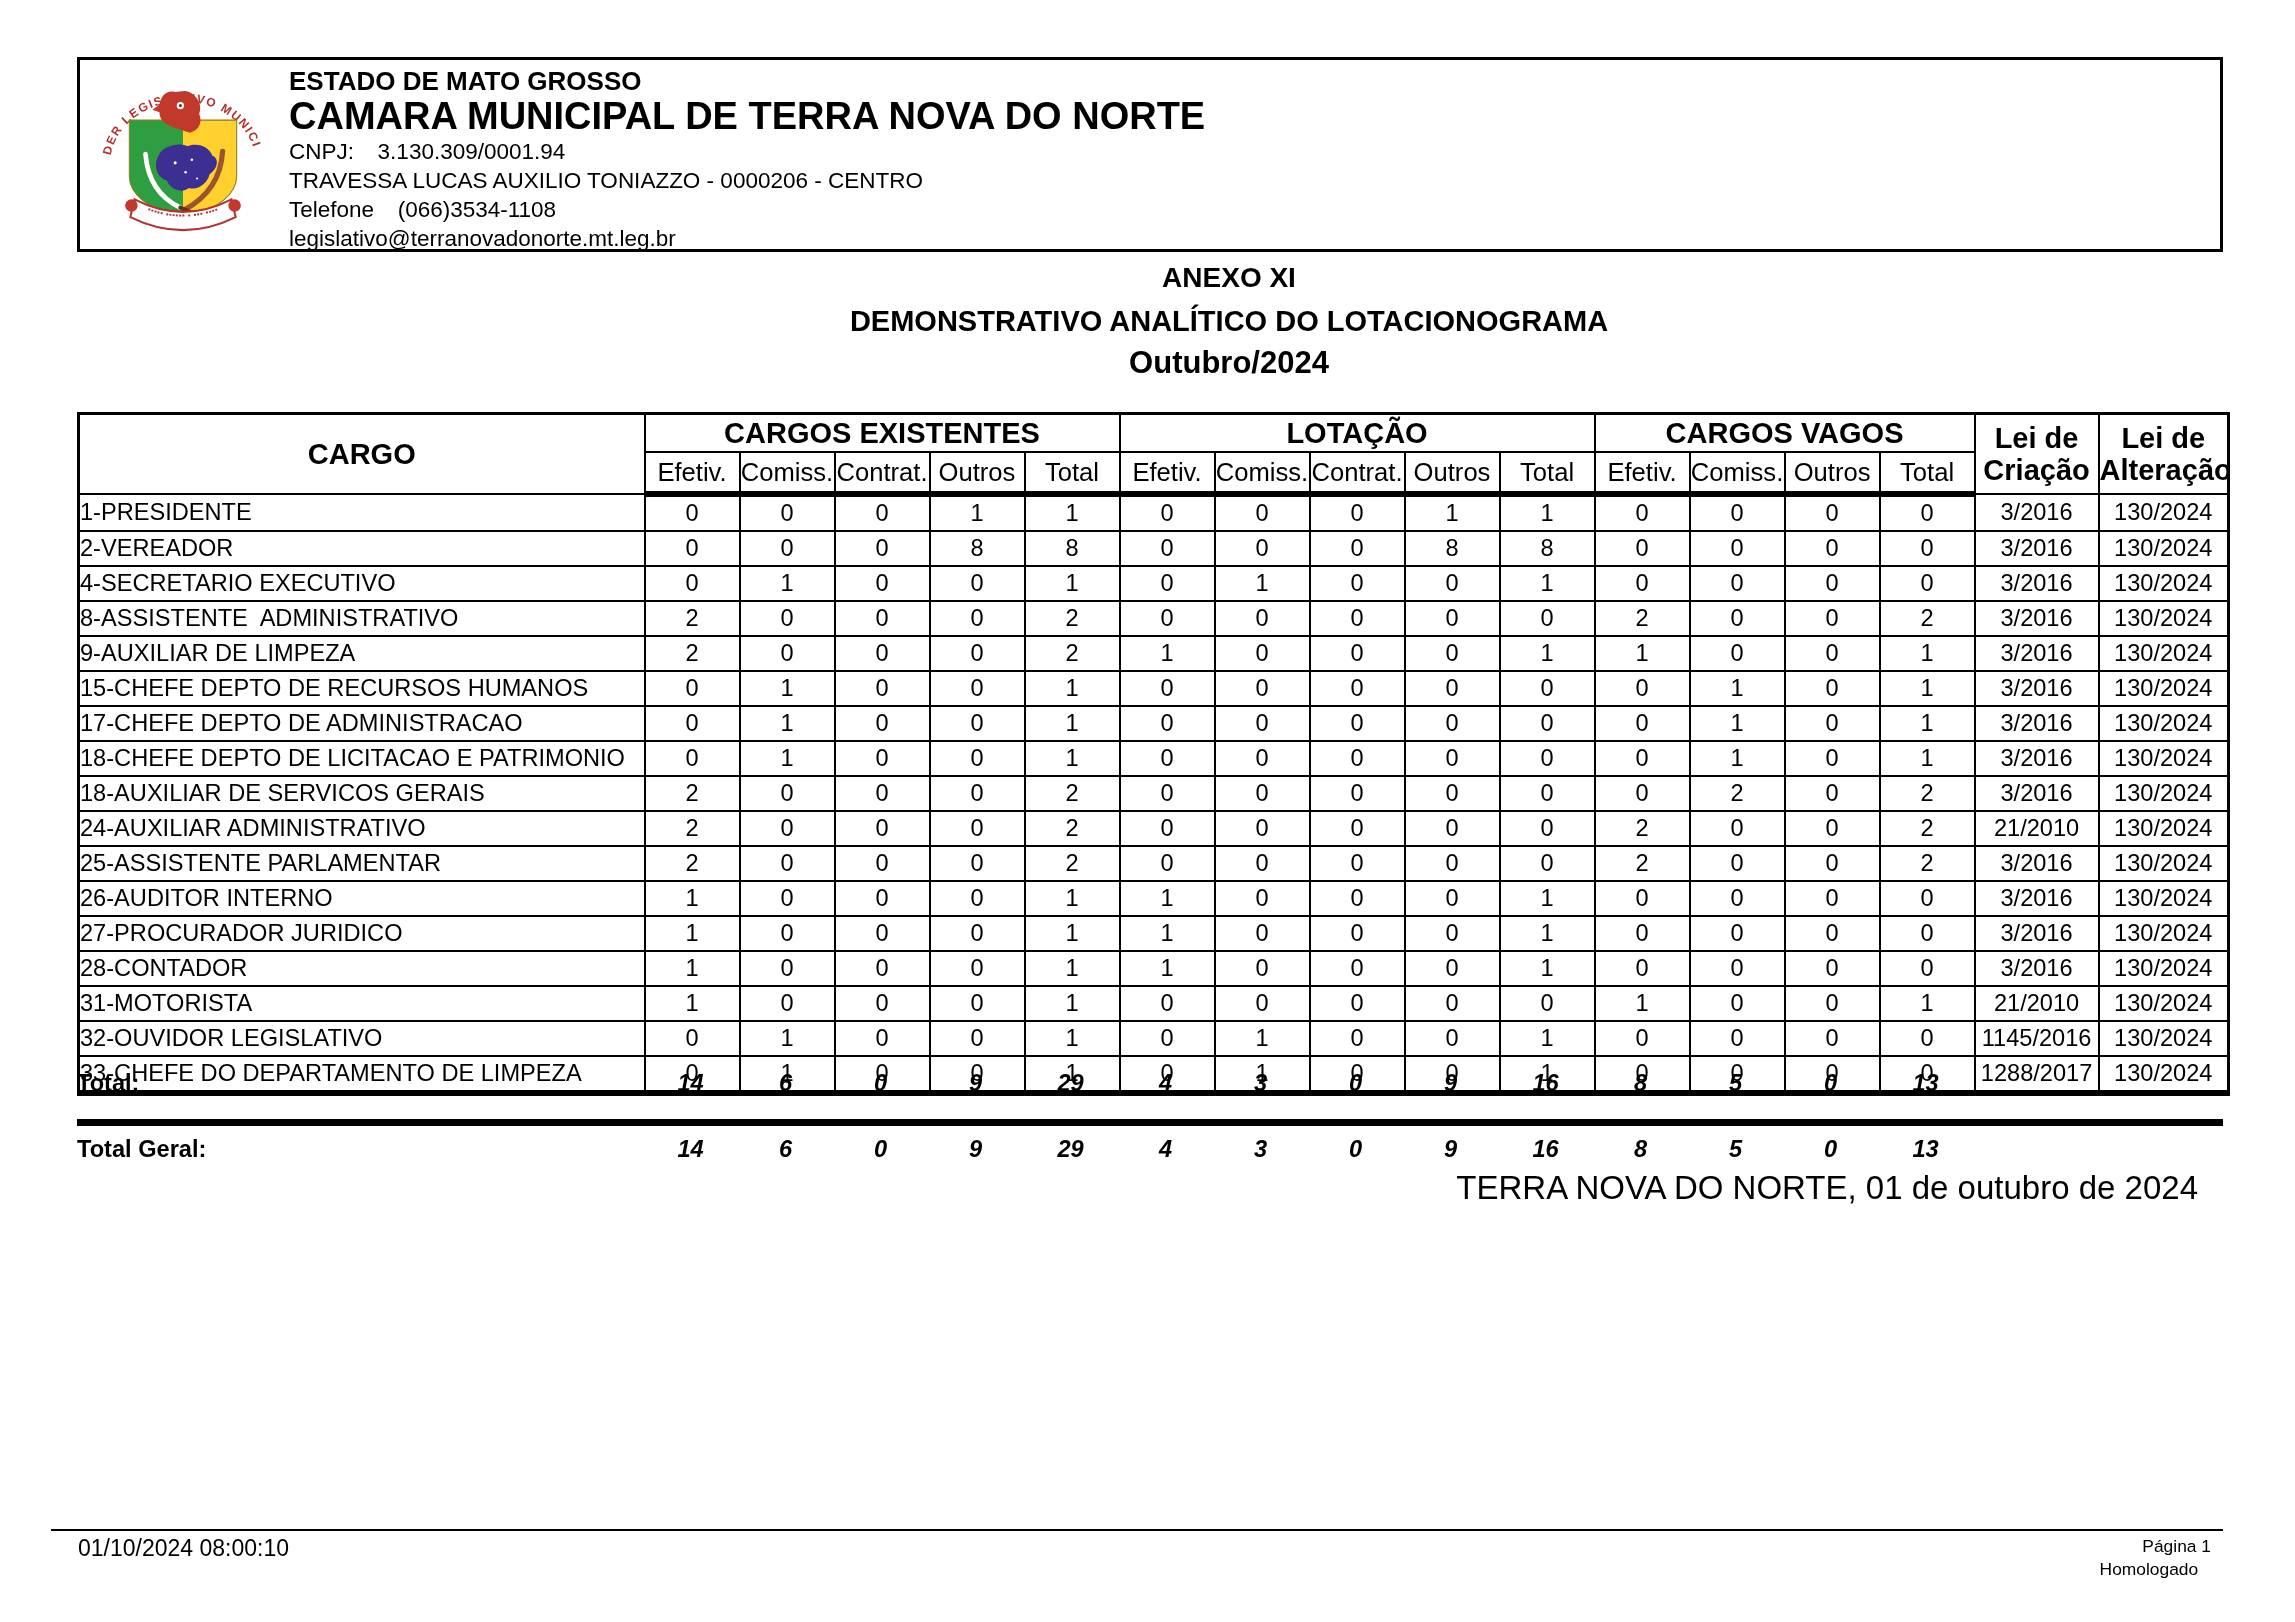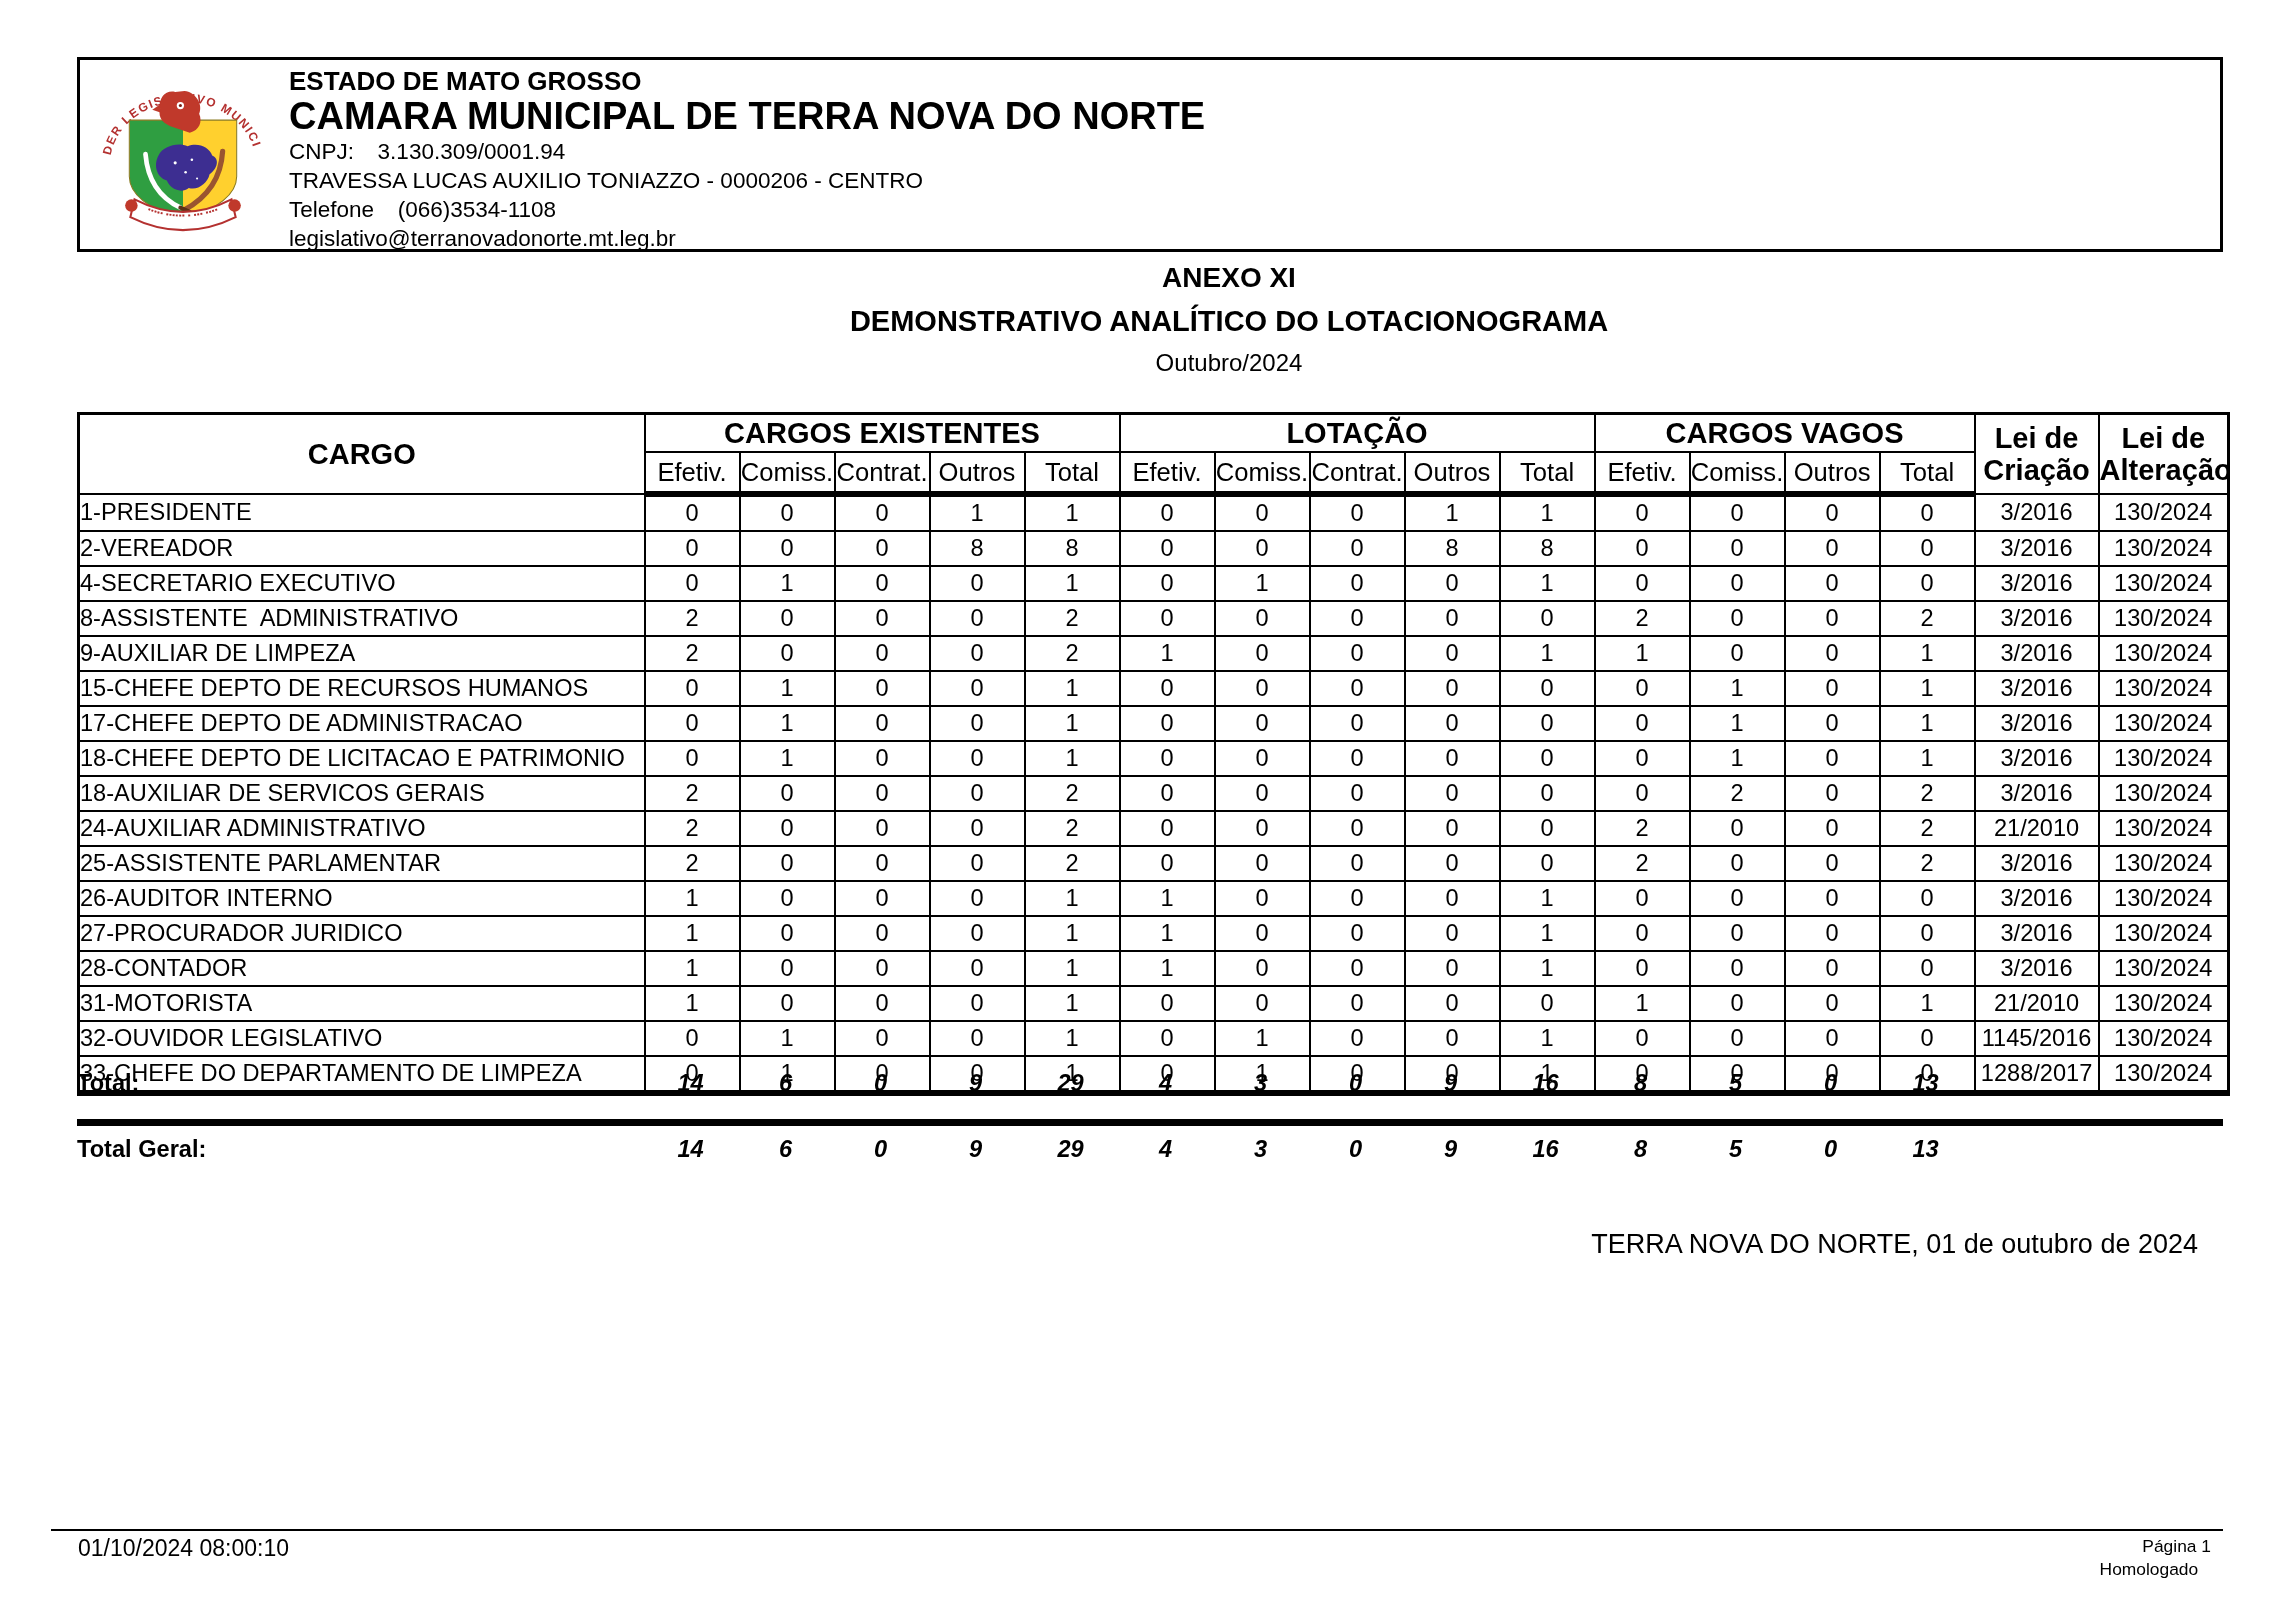--- a/index.html
+++ b/index.html
@@ -20,21 +20,21 @@
   .lh-text{position:absolute;left:209px;top:7.2px;right:10.2px;display:flex;flex-direction:column;}
   .lh-state{font-size:26px;font-weight:bold;line-height:28px;}
   .lh-org{font-size:38px;font-weight:bold;line-height:42px;}
   .lh-line{font-size:22.5px;line-height:29px;}
   .lh-gap{display:inline-block;width:23.6px;}
   
   .titles{position:absolute;left:1229px;top:262px;transform:translateX(-50%);
     text-align:center;white-space:nowrap;}
   .title-annex{font-size:28px;font-weight:bold;line-height:32px;margin-bottom:11.3px;}
   .title-main{font-size:29px;font-weight:bold;line-height:33px;margin-bottom:10.2px;}
-  .title-period{font-size:24px;font-weight:normal;line-height:30px;}
+  .title-period{font-size:31px;font-weight:bold;line-height:30px;}
   
   table.lt{
     position:absolute;left:77px;top:412px;width:2146px;
     border-collapse:collapse;table-layout:fixed;
     border:3.6px solid #000;border-bottom-width:6.1px;
   }
   table.lt th,table.lt td{border:2.6px solid #000;padding:0;overflow:hidden;}
   tr.grp th{height:36px;font-size:29px;font-weight:bold;text-align:center;vertical-align:middle;}
   tr.sub th{height:38px;font-size:25.6px;font-weight:normal;text-align:center;vertical-align:middle;border-bottom-width:6.1px;}
   th.thCargo{font-size:29px;font-weight:normal;text-align:center;vertical-align:middle;border-bottom-width:6.1px;}
@@ -46,21 +46,21 @@
   
   .totalsGrid{
     position:absolute;left:77px;width:2146px;height:33px;
     display:grid;grid-template-columns:566px repeat(14,95px) 124px 130px;
     align-items:center;font-size:23.6px;font-weight:bold;
   }
   .tlabel{text-align:left;padding-right:33px;}
   .tnum{text-align:center;font-style:italic;}
   .totalsSep{position:absolute;left:77px;top:1119px;width:2146px;height:6.7px;background:#000;}
   
-  .signature{position:absolute;top:1229px;left:0;width:2198px;text-align:right;font-size:27px;}
+  .signature{position:absolute;top:1169px;left:0;width:2198px;text-align:right;font-size:33px;}
   .footer-line{position:absolute;left:51px;top:1529px;width:2172px;height:2px;background:#000;}
   .footer-left{position:absolute;left:78px;top:1538px;font-size:23px;line-height:20.5px;}
   .footer-right{position:absolute;right:84px;top:1535px;text-align:right;font-size:17.4px;line-height:22.5px;}
   .footer-status{margin-right:12.8px;}
 </style>
 </head>
 <body>
 
 <div class="page">
 

